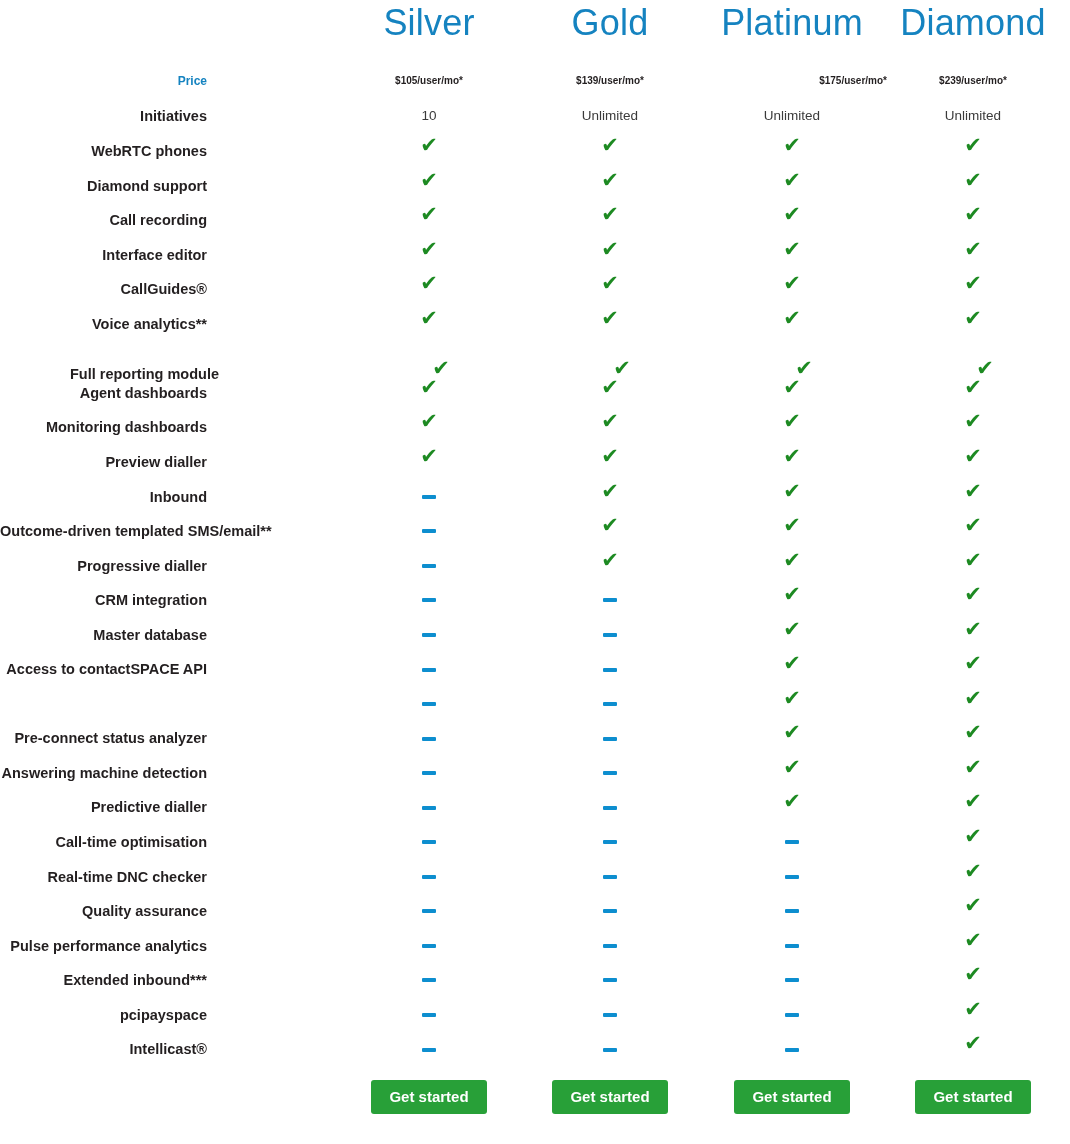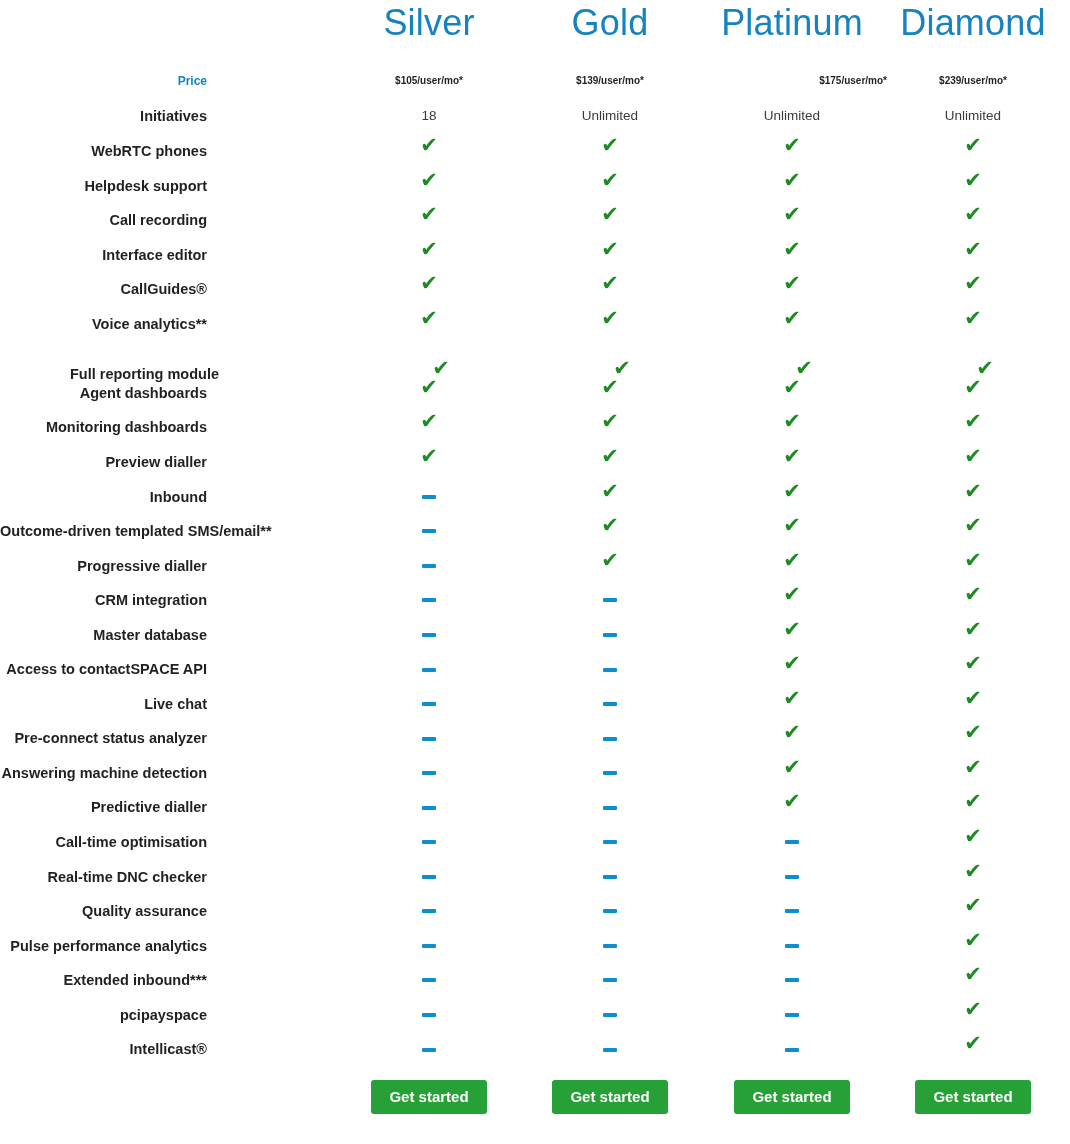--- a/index.html
+++ b/index.html
@@ -144,36 +144,36 @@
   <div class="row" style="top:68px;" id="price-row">
     <div class="row-label price-label">Price</div>
   <div class="cell price-value" style="left: 334px;">$105/user/mo*</div>
       <div class="cell price-value" style="left: 515px;">$139/user/mo*</div>
       <div class="cell price-value" style="left: 697px; text-align: right;">$175/user/mo*</div>
       <div class="cell price-value" style="left: 878px;">$239/user/mo*</div>
     </div>
 
   <div class="row" style="top:103px;" id="initiatives-row">
     <div class="row-label">Initiatives</div>
-  <div class="cell text-value" style="left: 334px;">18</div>
+  <div class="cell text-value" style="left: 334px;">10</div>
       <div class="cell text-value" style="left: 515px;">Unlimited</div>
       <div class="cell text-value" style="left: 697px;">Unlimited</div>
       <div class="cell text-value" style="left: 878px;">Unlimited</div>
     </div>
 
   <div id="feature-rows">
       <div class="row" style="top: 138px;">
         <div class="row-label">WebRTC phones</div>
         <div class="cell icon-cell" style="left: 334px;"><span class="check-icon">✔</span></div>
         <div class="cell icon-cell" style="left: 515px;"><span class="check-icon">✔</span></div>
         <div class="cell icon-cell" style="left: 697px;"><span class="check-icon">✔</span></div>
         <div class="cell icon-cell" style="left: 878px;"><span class="check-icon">✔</span></div>
       </div>
       <div class="row" style="top: 172.55px;">
-        <div class="row-label">Helpdesk support</div>
+        <div class="row-label">Diamond support</div>
         <div class="cell icon-cell" style="left: 334px;"><span class="check-icon">✔</span></div>
         <div class="cell icon-cell" style="left: 515px;"><span class="check-icon">✔</span></div>
         <div class="cell icon-cell" style="left: 697px;"><span class="check-icon">✔</span></div>
         <div class="cell icon-cell" style="left: 878px;"><span class="check-icon">✔</span></div>
       </div>
       <div class="row" style="top: 207.1px;">
         <div class="row-label">Call recording</div>
         <div class="cell icon-cell" style="left: 334px;"><span class="check-icon">✔</span></div>
         <div class="cell icon-cell" style="left: 515px;"><span class="check-icon">✔</span></div>
         <div class="cell icon-cell" style="left: 697px;"><span class="check-icon">✔</span></div>
@@ -264,21 +264,20 @@
         <div class="cell icon-cell" style="left: 878px;"><span class="check-icon">✔</span></div>
       </div>
       <div class="row" style="top: 656.25px;">
         <div class="row-label">Access to contactSPACE API</div>
         <div class="cell icon-cell" style="left: 334px;"><span class="dash-icon"></span></div>
         <div class="cell icon-cell" style="left: 515px;"><span class="dash-icon"></span></div>
         <div class="cell icon-cell" style="left: 697px;"><span class="check-icon">✔</span></div>
         <div class="cell icon-cell" style="left: 878px;"><span class="check-icon">✔</span></div>
       </div>
       <div class="row" style="top: 690.8px;">
-        <div class="row-label">Live chat</div>
         <div class="cell icon-cell" style="left: 334px;"><span class="dash-icon"></span></div>
         <div class="cell icon-cell" style="left: 515px;"><span class="dash-icon"></span></div>
         <div class="cell icon-cell" style="left: 697px;"><span class="check-icon">✔</span></div>
         <div class="cell icon-cell" style="left: 878px;"><span class="check-icon">✔</span></div>
       </div>
       <div class="row" style="top: 725.35px;">
         <div class="row-label">Pre-connect status analyzer</div>
         <div class="cell icon-cell" style="left: 334px;"><span class="dash-icon"></span></div>
         <div class="cell icon-cell" style="left: 515px;"><span class="dash-icon"></span></div>
         <div class="cell icon-cell" style="left: 697px;"><span class="check-icon">✔</span></div>

